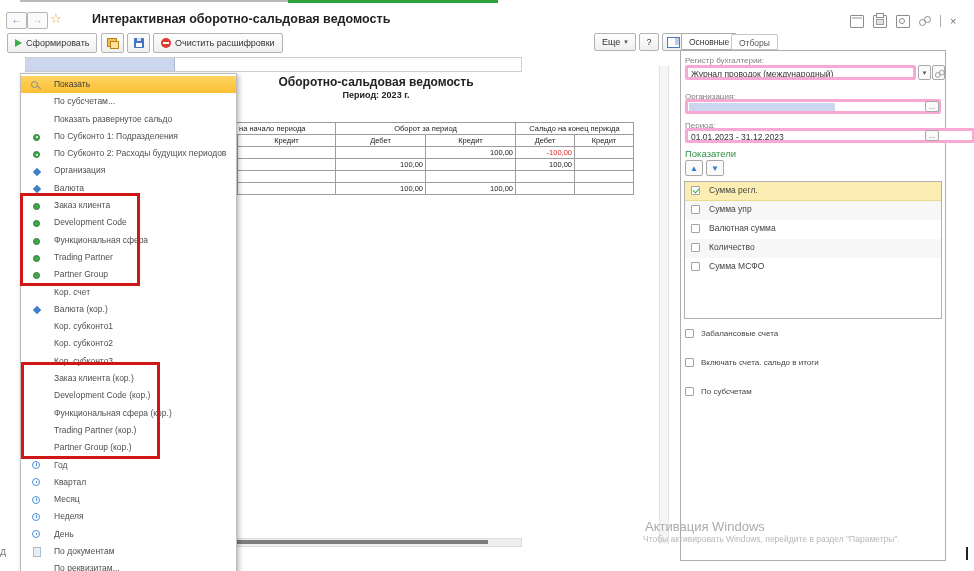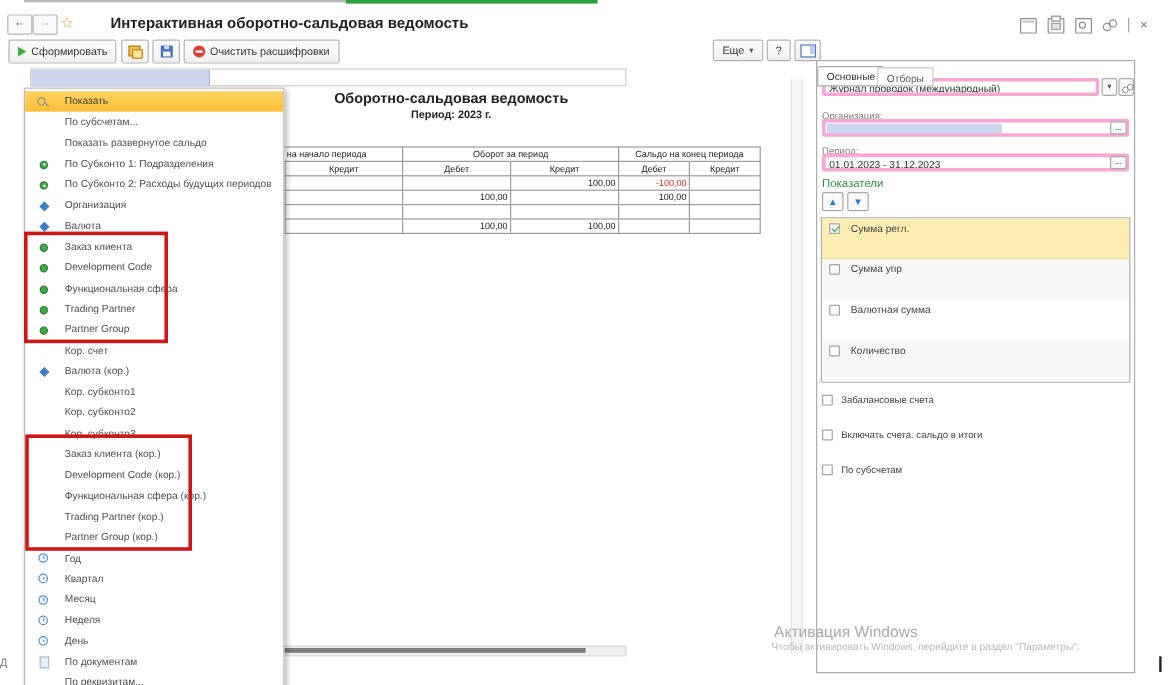--- a/index.html
+++ b/index.html
@@ -68,34 +68,34 @@
   .ico-dim{left:12px;top:6px;width:7px;height:7px;border-radius:50%;background:#41a74b;border:1px solid #2c7d35;box-sizing:border-box;}
   .ico-sub{left:12px;top:6px;width:7px;height:7px;border-radius:50%;background:#41a74b;border:1px solid #2c7d35;box-sizing:border-box;}
   .ico-sub::after{content:"";position:absolute;left:1.5px;top:1.5px;width:2px;height:2px;background:#d8f2da;}
   .ico-diamond{left:13px;top:6.5px;width:6px;height:6px;background:#3e80c8;transform:rotate(45deg);}
   .ico-clock{left:11px;top:4.5px;width:8px;height:8px;border:1.3px solid #4a90d9;border-radius:50%;box-sizing:border-box;}
   .ico-clock::after{content:"";position:absolute;left:2.6px;top:1.3px;width:1.2px;height:2.6px;background:#4a90d9;}
   .ico-doc{left:12px;top:4px;width:8px;height:10px;background:#e8eef5;border:1px solid #a8bccd;box-sizing:border-box;}
   .redbox{border:3px solid #cf1717;z-index:10;}
   
   .tab{position:absolute;height:17px;line-height:17px;font-size:8.5px;padding:0 7px;border:1px solid #ababab;
-       border-radius:2px 2px 0 0;background:#fff;color:#333;z-index:3;box-sizing:border-box;margin-top:22px;}
+       border-radius:2px 2px 0 0;background:#fff;color:#333;z-index:3;box-sizing:border-box;}
   .tab.inactive{border-color:#c6c6c6;color:#555;height:16px;top:34px;}
   .panel{left:680px;top:50px;width:266px;height:511px;background:#fff;border:1px solid #adadad;box-sizing:border-box;z-index:2;}
   .plabel{font-size:8px;color:#7f7f7f;white-space:nowrap;}
   .pfield{border:3px solid #f9a8d4;border-radius:2px;background:#fff;font-size:8.5px;color:#333;
           line-height:13px;padding-left:3px;box-sizing:border-box;overflow:hidden;white-space:nowrap;}
   .sqbtn{border:1px solid #a8a8a8;border-radius:2px;background:#fafafa;font-size:7px;color:#555;
          text-align:center;box-sizing:border-box;}
   .org-sel{position:absolute;left:1px;top:1px;width:146px;height:11px;background:#ccd6ef;}
   .ptitle{font-size:9.5px;color:#2f8f46;}
   .arrbtn{width:18px;height:16px;border:1px solid #a8a8a8;border-radius:2px;background:#fafafa;
           font-size:8px;color:#2b7cd3;text-align:center;line-height:15px;box-sizing:border-box;}
   .listbox{left:3px;top:130px;width:258px;height:138px;border:1px solid #b0b0b0;box-sizing:border-box;overflow:hidden;}
-  .lrow{position:relative;height:34px;line-height:17.2px;font-size:8.5px;color:#444;padding-left:24px;white-space:nowrap;}
+  .lrow{position:relative;height:19px;line-height:17.2px;font-size:8.5px;color:#444;padding-left:24px;white-space:nowrap;}
   .lrow.sel{background:#fceeb2;border-bottom:1px solid #ecd98c;box-sizing:border-box;}
   .lrow.alt{background:#f7f7f7;}
   .cb{position:absolute;left:6px;top:3.5px;width:9px;height:9px;border:1px solid #a3a3a3;border-radius:1px;background:#fff;box-sizing:border-box;}
   .cb.checked::after{content:"";position:absolute;left:1px;top:1.2px;width:5px;height:2.6px;
        border-left:1.6px solid #2fae44;border-bottom:1.6px solid #2fae44;transform:rotate(-45deg);}
   .opt{position:relative;height:14px;line-height:14px;font-size:8px;color:#444;padding-left:16px;white-space:nowrap;}
   .opt .cb{left:0;top:2px;}
   
   .wm1{left:645px;top:519px;font-size:13px;color:#ababab;z-index:11;}
   .wm2{left:643px;top:534px;font-size:8.5px;color:#b8b8b8;z-index:11;}
@@ -267,21 +267,21 @@
   <div class="abs sqbtn" style="left:237px;top:14px;width:13px;height:15px;line-height:14px;"><span>▾</span></div>
   <div class="abs sqbtn" style="left:251px;top:14px;width:13px;height:15px;"><span class="wi wi-link" style="width:10px;height:8px;transform:scale(.8);display:inline-block;margin-top:3px;"></span></div>
 
   <div class="abs plabel" style="left:4px;top:41px;">Организация:</div>
   <div class="abs pfield" style="left:4px;top:48px;width:256px;height:15px;">
     <span class="org-sel"></span>
   </div>
   <div class="abs sqbtn" style="left:244px;top:50px;width:14px;height:11px;line-height:9px;">...</div>
 
   <div class="abs plabel" style="left:4px;top:70px;">Период:</div>
-  <div class="abs pfield" style="left:4px;top:77px;width:256px;height:15px;">01.01.2023 - 31.12.2023</div>
+  <div class="abs pfield" style="left:4px;top:77px;width:290px;height:15px;">01.01.2023 - 31.12.2023</div>
   <div class="abs sqbtn" style="left:244px;top:79px;width:14px;height:11px;line-height:9px;">...</div>
 
   <div class="abs ptitle" style="left:4px;top:97px;">Показатели</div>
   <div class="abs arrbtn" style="left:4px;top:109px;"><span>▲</span></div>
   <div class="abs arrbtn" style="left:25px;top:109px;"><span>▼</span></div>
 
   <div class="abs listbox">
     <div class="lrow sel"><span class="cb checked"></span><span>Сумма регл.</span></div>
     <div class="lrow alt"><span class="cb"></span><span>Сумма упр</span></div>
     <div class="lrow"><span class="cb"></span><span>Валютная сумма</span></div>

